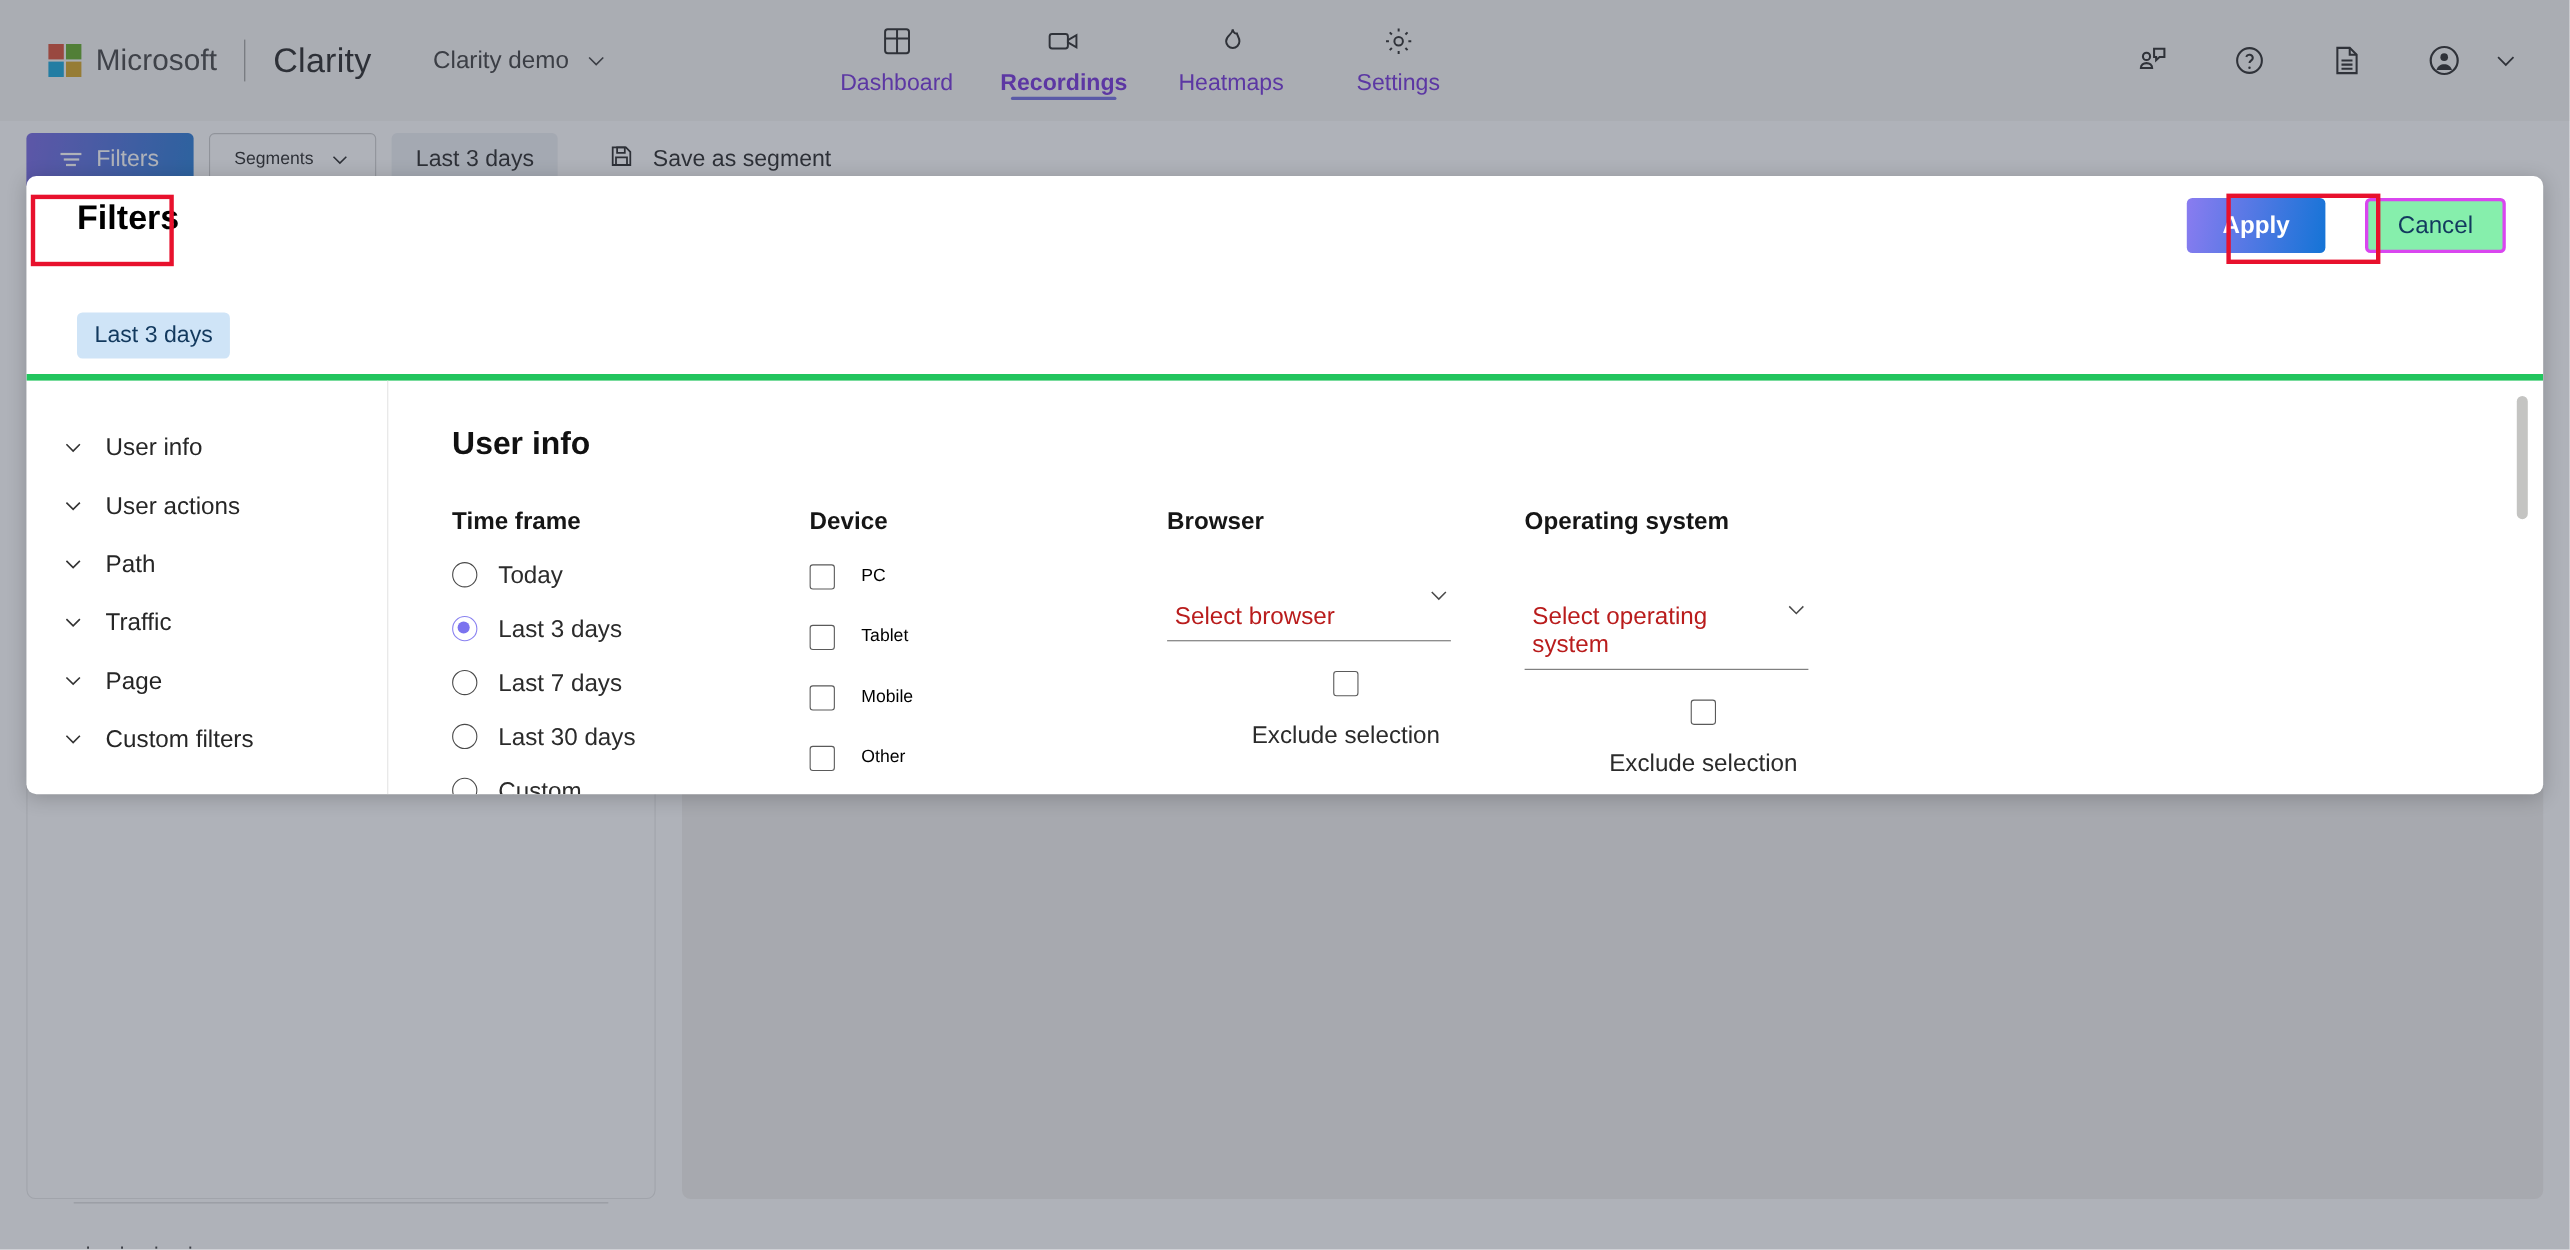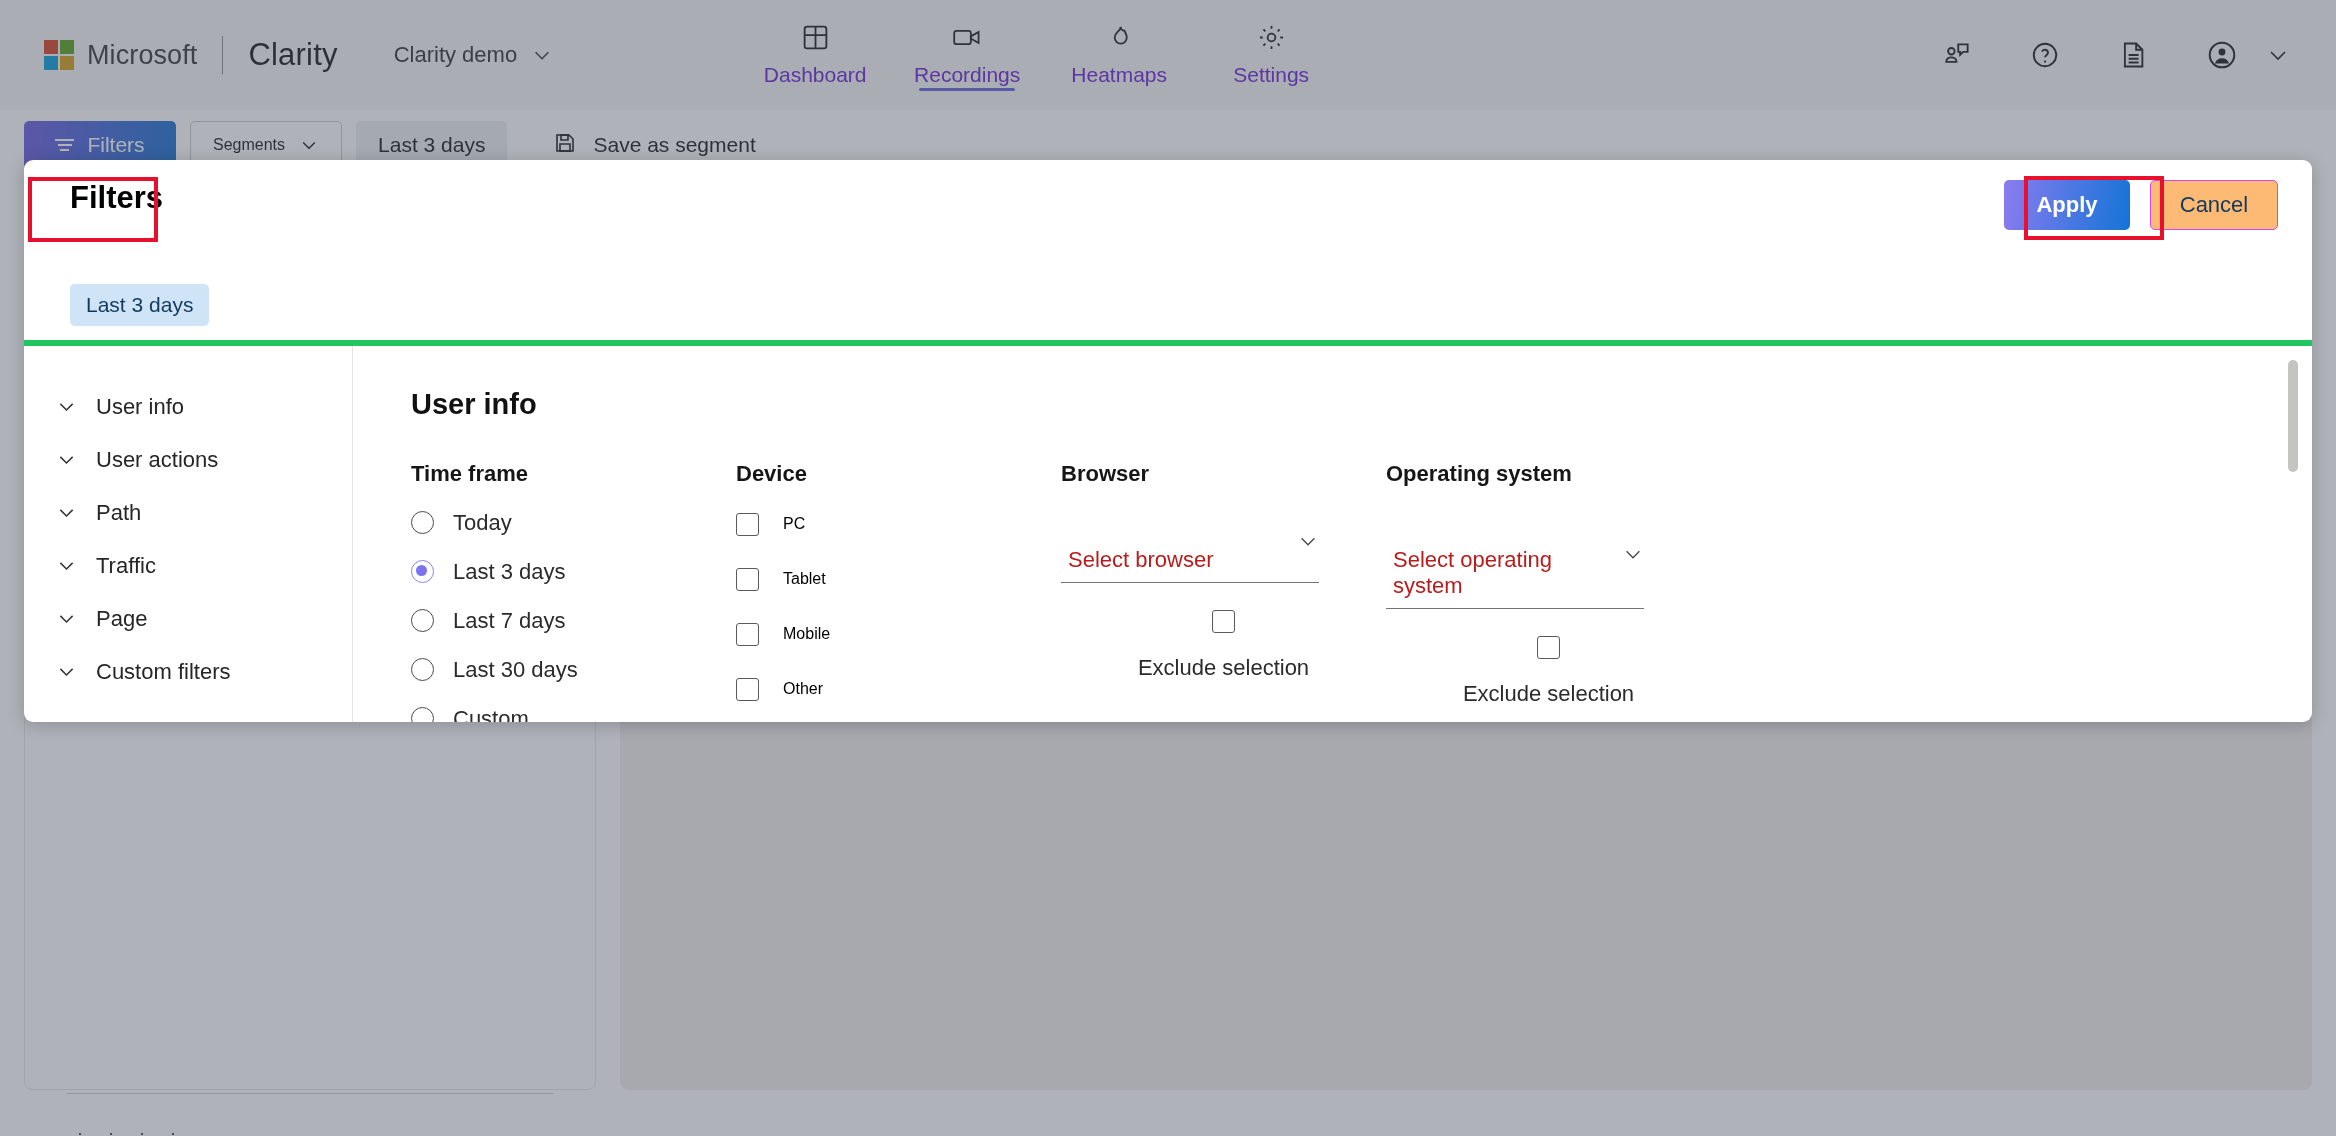--- a/index.html
+++ b/index.html
@@ -32,21 +32,21 @@
   .app-name { font-size: 31px; color: #1b1b1b; letter-spacing: .2px; }
   .project-pick { margin-left: 56px; display: flex; align-items: center; gap: 14px; font-size: 22px; color: #333; cursor: pointer; }
 
   .navtabs { display: flex; align-items: center; gap: 0; margin-left: 186px; }
   .navtab {
     width: 152px; height: 96px;
     display: flex; flex-direction: column; align-items: center; justify-content: center; gap: 7px;
     cursor: pointer; position: relative; color: #6d28d9;
   }
   .navtab .lbl { font-size: 21px; }
-  .navtab.active .lbl { font-weight: 400; }
+  .navtab.active .lbl { font-weight: 700; }
   .navtab.active::after {
     content: ""; position: absolute; left: 28px; right: 28px; bottom: 12px;
     height: 3px; background: #6a64e0; border-radius: 2px;
   }
   .navicons { margin-left: auto; display: flex; align-items: center; gap: 58px; padding-right: 46px; }
   .navicon { cursor: pointer; display: flex; align-items: center; color: #1f1f1f; }
 
   
   #toolbar {
     position: absolute; left: 0; top: 110px; width: 2336px; height: 70px;
@@ -104,23 +104,24 @@
     border: 4px solid #e8112d; z-index: 40; pointer-events: none;
   }
   .hdr-actions { position: absolute; right: 34px; top: 20px; display: flex; align-items: center; gap: 20px; }
   .btn-apply {
     width: 126px; height: 50px; border-radius: 5px; border: none;
     background: linear-gradient(100deg, #8a7cf0 0%, #1474d6 100%);
     color: #fff; font-size: 22px; font-weight: 700; cursor: pointer;
     font-family: "Liberation Sans", sans-serif;
   }
   .btn-cancel {
-    width: 128px; height: 50px; border-radius: 5px; border: 1px solid #d946ef;
-    background: #fdba74; color: #12395e; font-size: 22px; cursor: pointer;
+    width: 128px; height: 50px; border-radius: 5px; border: 3px solid #d946ef;
+    background: #86efac; color: #12395e; font-size: 22px; cursor: pointer;
     font-family: "Liberation Sans", sans-serif;
+    margin-left: 16px;
   }
   .annot-apply {
     position: absolute; left: 2024px; top: 176px; width: 140px; height: 64px;
     border: 4px solid #e8112d; z-index: 40; pointer-events: none;
   }
 
   .chips-row { position: absolute; left: 46px; top: 124px; display: flex; gap: 12px; }
   .chip-sel {
     background: #cfe4f7; color: #12395e; font-size: 21px;
     padding: 9px 16px; border-radius: 5px; cursor: pointer;

